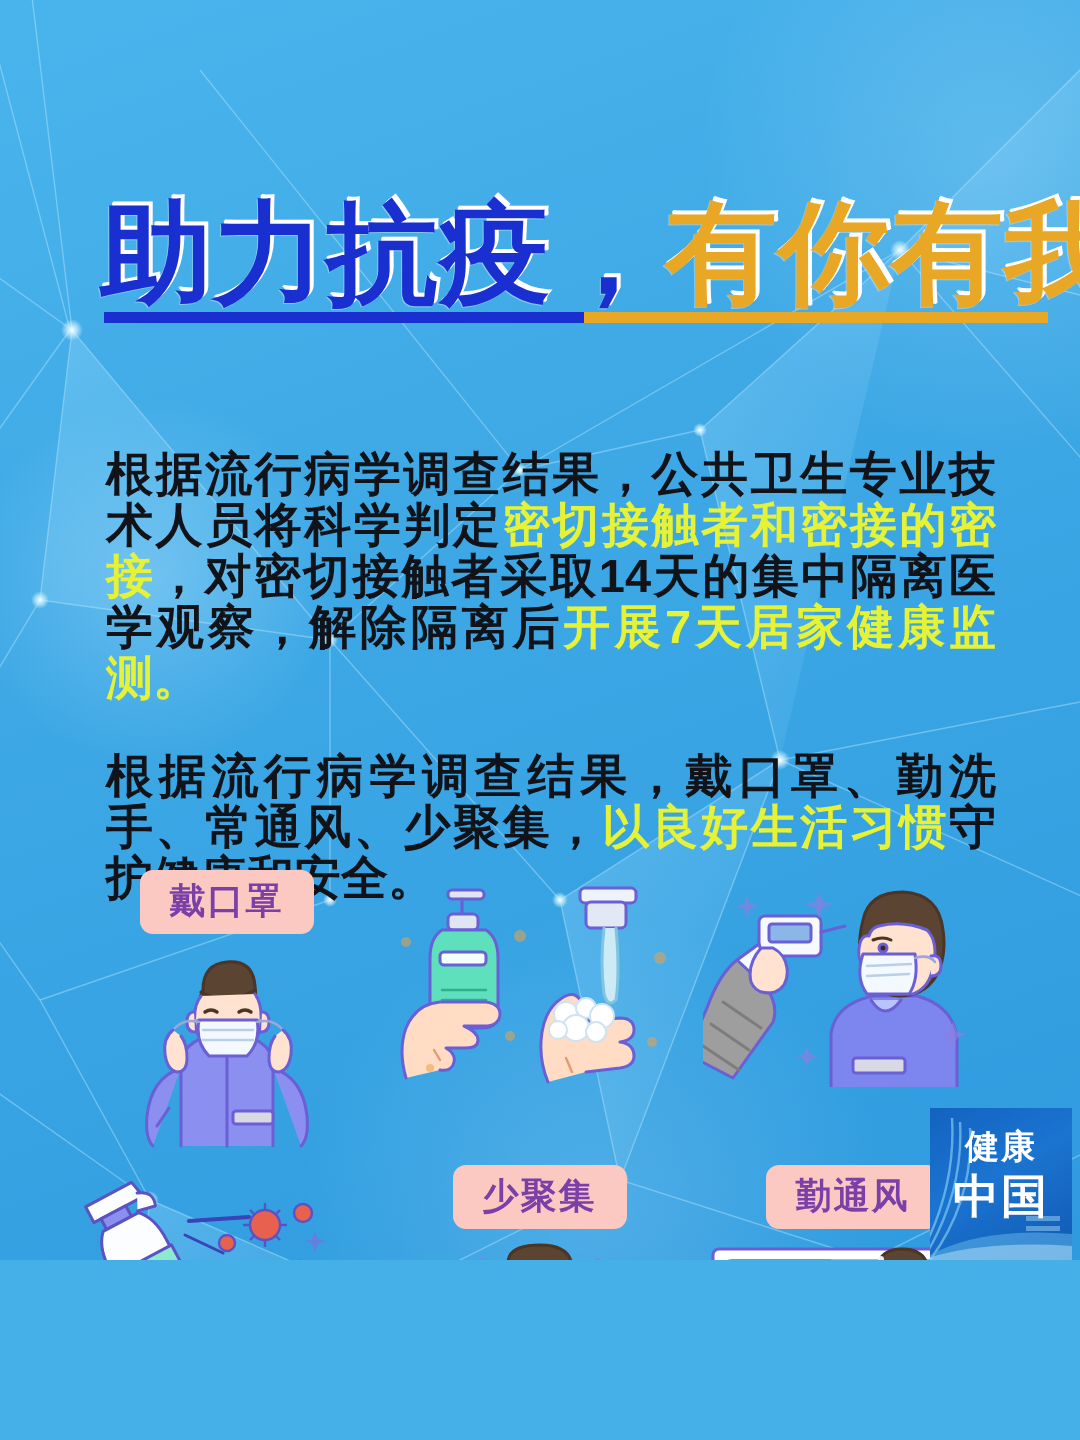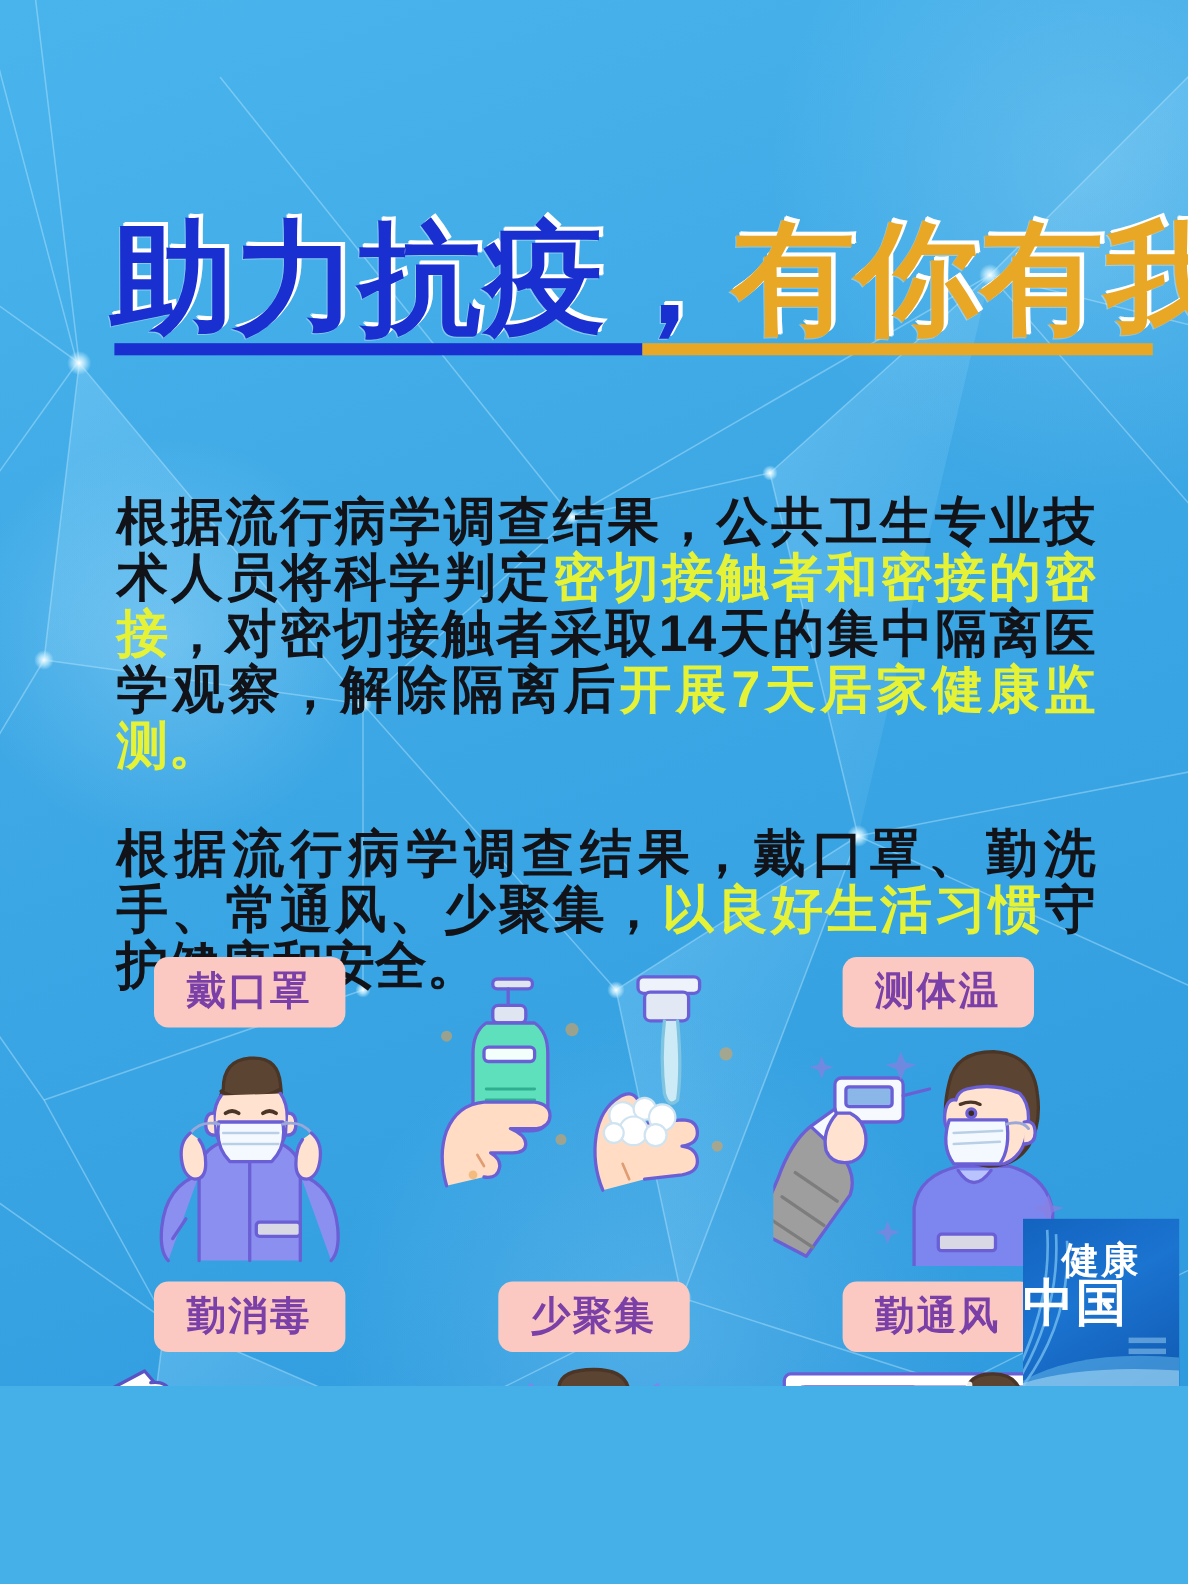--- a/index.html
+++ b/index.html
@@ -71,21 +71,21 @@
     position:absolute;right:8px;bottom:0;width:142px;height:152px;
     background:linear-gradient(150deg,#1363c0 0%,#1b74d0 45%,#1059b2 100%);
     overflow:hidden;
   }
   .logo-swoosh{position:absolute;inset:0;}
   .logo-text{
     position:absolute;left:0;right:0;top:14px;text-align:center;
     color:#ffffff;font-weight:bold;font-size:34px;line-height:48px;letter-spacing:2px;
   }
   .logo-text2{
-    position:absolute;left:0;right:0;top:52px;text-align:left;
+    position:absolute;left:0;right:0;top:64px;text-align:center;
     color:#ffffff;font-weight:bold;font-size:46px;line-height:48px;letter-spacing:2px;
   }
 </style>
 </head>
 <body>
 
 <div class="poster">
 
   <svg class="bg-net" viewBox="0 0 1080 1440" preserveAspectRatio="none">
     <defs>
@@ -239,21 +239,20 @@
               <circle cx="270" cy="76" r="6"></circle>
                 <circle cx="262" cy="160" r="5"></circle>
               <circle cx="120" cy="154" r="5"></circle>
                 <circle cx="40" cy="186" r="4"></circle>
             </g>
           </svg>
         </div>
       </div>
 
       <div class="cell">
-        <div class="pill">测体温</div>
         <div class="art">
           <svg viewBox="0 0 300 205">
             <g stroke="#6b5fd6" stroke-width="3" fill="none" stroke-linecap="round" stroke-linejoin="round">
 
               <path d="M128 205 L128 152 Q132 122 170 114 L214 114 Q250 124 254 156 L254 205" fill="#7d86ef"></path>
               <path d="M168 118 Q182 140 198 118" fill="#b9c4ff"></path>
               <rect x="150" y="176" width="52" height="15" rx="3" fill="#d9d9e6"></rect>
 
               <path d="M160 38 Q166 10 200 10 Q236 12 240 48 Q244 76 232 96 Q220 114 196 114 Q170 112 162 92 Q152 70 160 38" fill="#5c4433" stroke="#4a3526"></path>
               <path d="M166 54 Q158 52 156 66 Q154 82 166 86 Q166 104 184 112 L210 112 Q226 106 230 86 Q236 60 224 48 Q200 38 176 44 Q168 46 166 54" fill="#ffe2cf"></path>
@@ -281,21 +280,20 @@
               <polygon points="104,164 107,172 115,174 107,177 104,185 101,177 93,174 101,172"></polygon>
             </g>
           </svg>
         </div>
       </div>
     </div>
 
     <div class="grid-row">
 
       <div class="cell">
-        <div class="pill">勤消毒</div>
         <div class="art">
           <svg viewBox="0 0 300 205">
             <g stroke="#5b52c4" stroke-width="3" fill="none" stroke-linecap="round" stroke-linejoin="round">
 
               <g transform="rotate(-28 70 90)">
                 <path d="M44 8 L96 8 L100 26 L44 26 Z" fill="#fbfdff"></path>
                 <rect x="52" y="26" width="28" height="12" fill="#8a8ff0"></rect>
                 <path d="M96 20 Q112 26 106 40 L88 36" fill="#fbfdff"></path>
                 <path d="M48 38 Q36 50 36 74 L36 146 Q36 160 52 160 L84 160 Q100 160 100 146 L100 74 Q100 50 88 38 Z" fill="#fbfdff"></path>
                 <rect x="34" y="82" width="68" height="28" fill="#8fe9cf"></rect>

